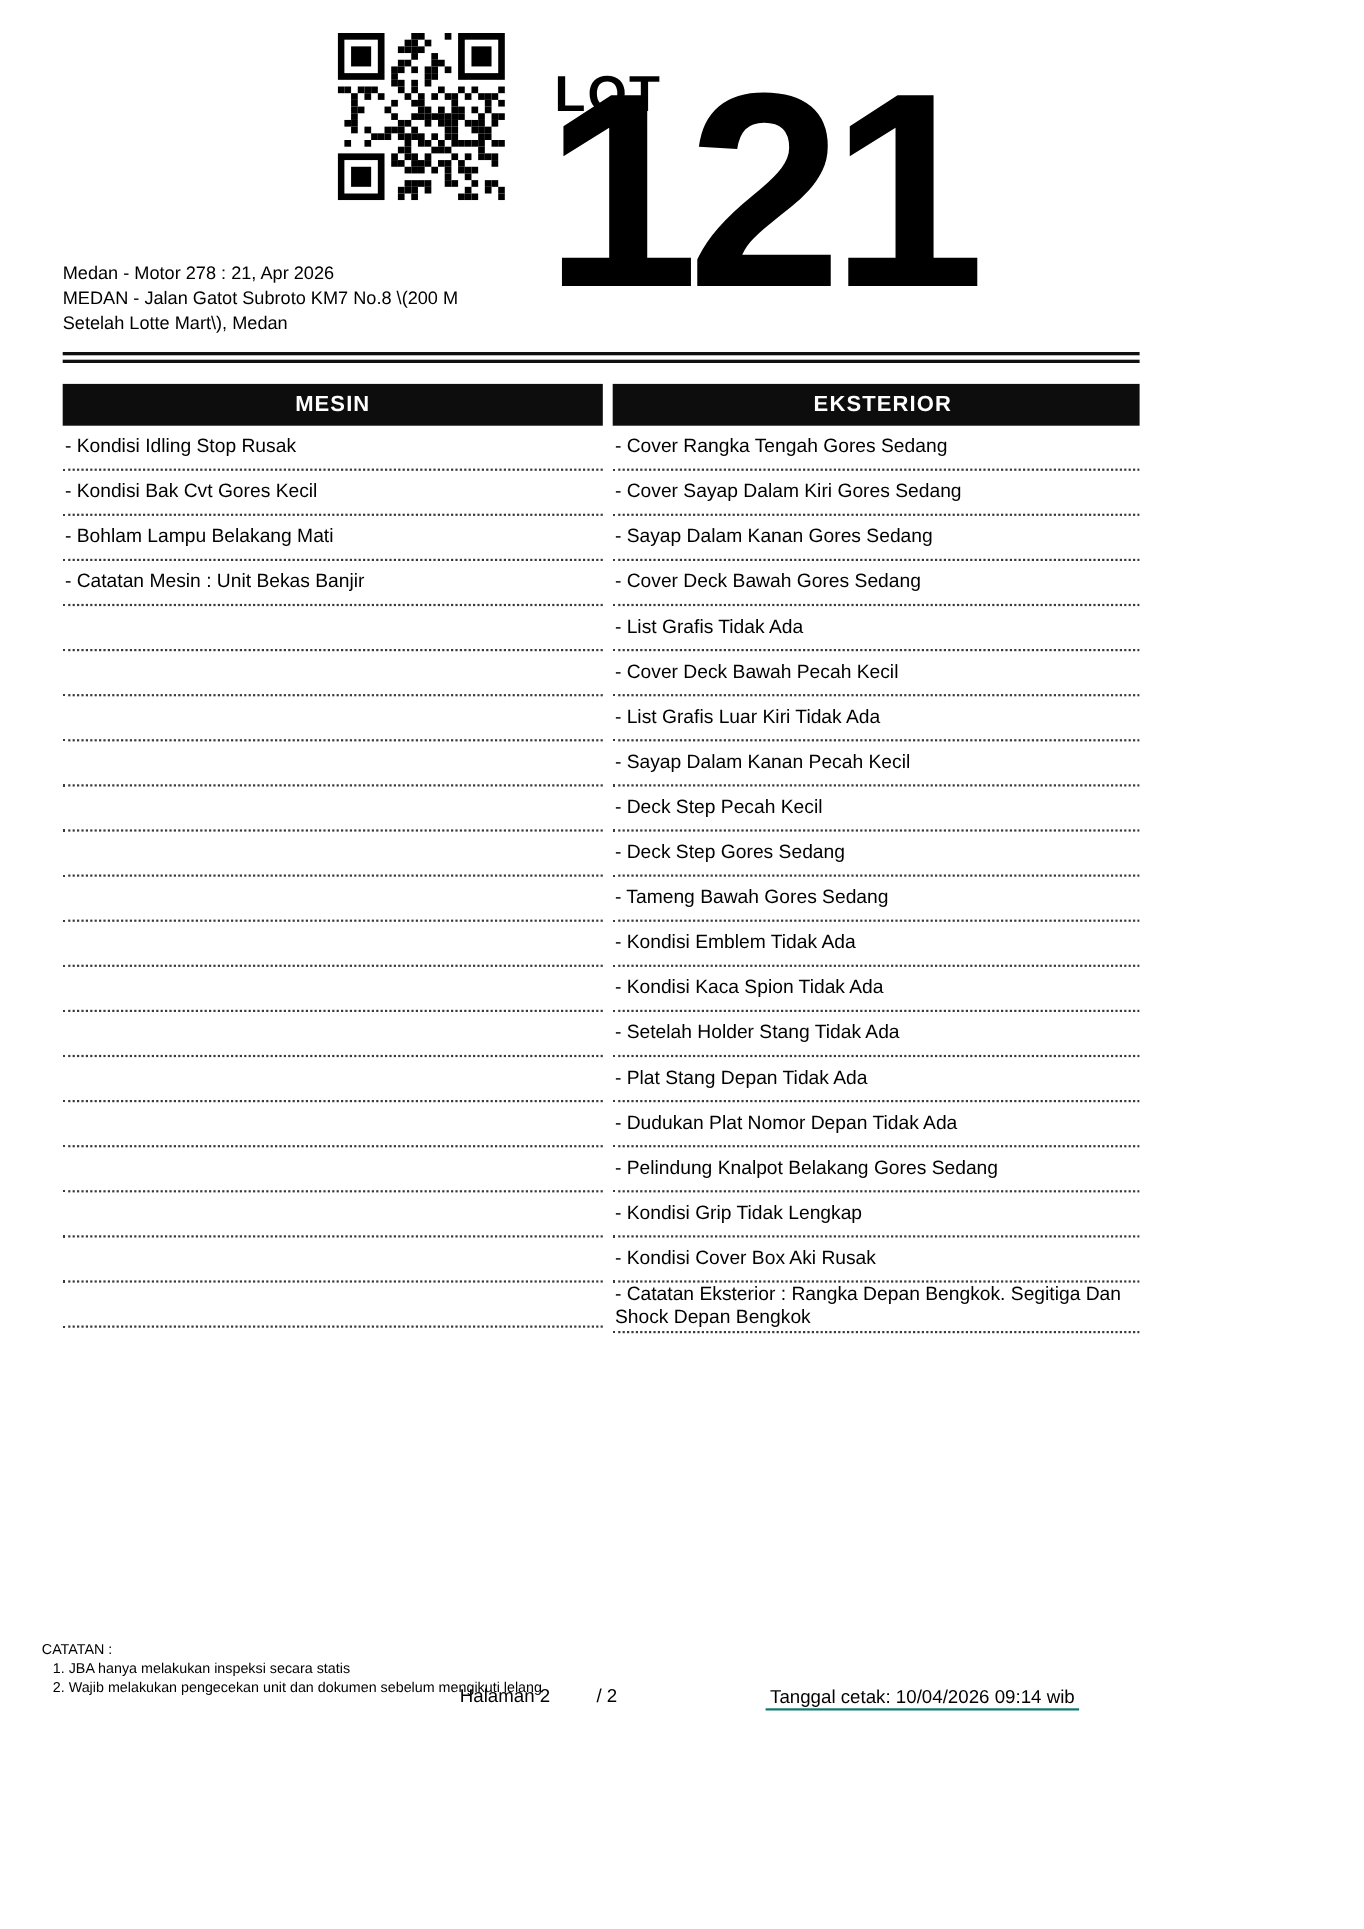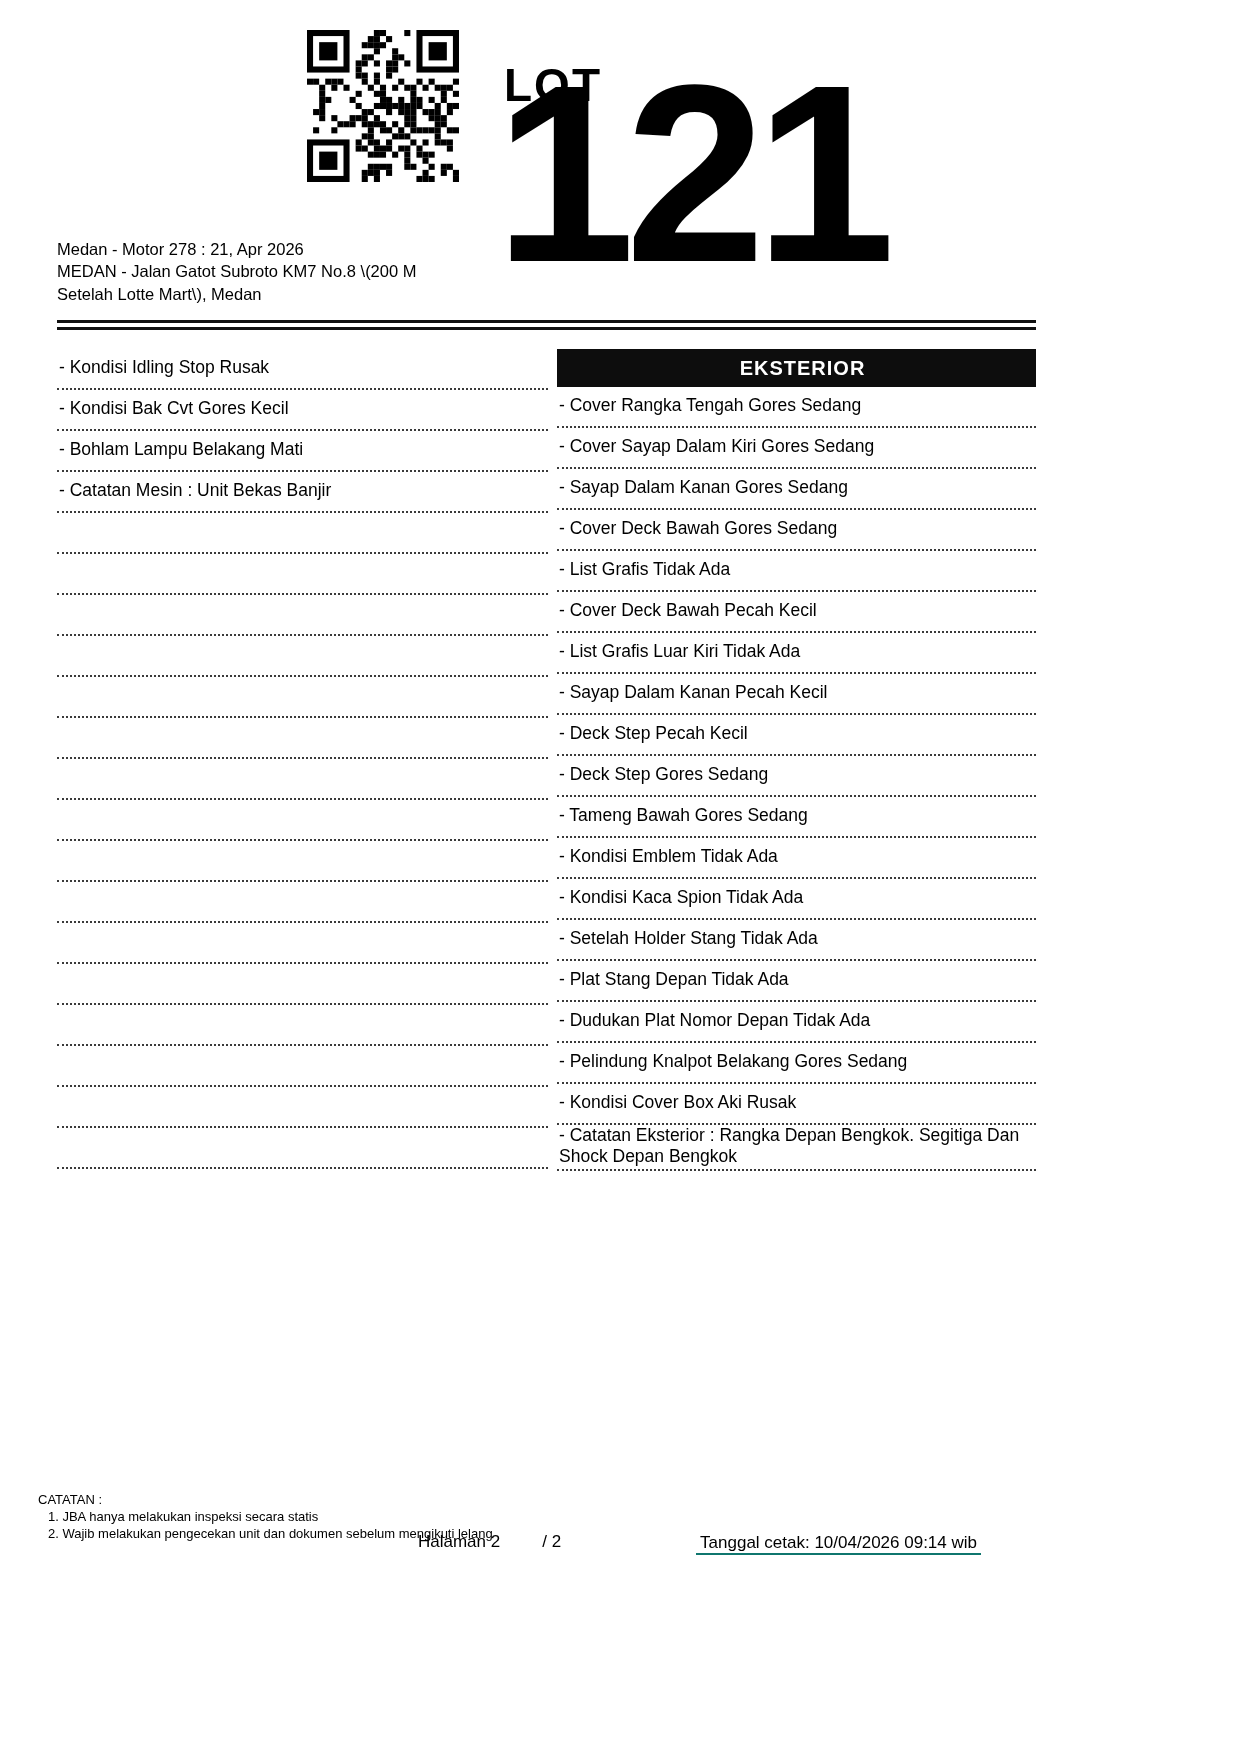--- a/index.html
+++ b/index.html
@@ -324,20 +324,21 @@
 
   <div class="address">
     <div>Medan - Motor 278 : 21, Apr 2026</div>
     <div>MEDAN - Jalan Gatot Subroto KM7 No.8 \(200 M Setelah Lotte Mart\), Medan</div>
   </div>
 
   <div class="double-rule"></div>
 
   <div class="content">
     <div class="col">
+      <div class="col-header">MESIN</div>
       <div>
           <div class="row">
             <span>- Kondisi Idling Stop Rusak</span>
           </div>
           <div class="row">
             <span>- Kondisi Bak Cvt Gores Kecil</span>
           </div>
           <div class="row">
             <span>- Bohlam Lampu Belakang Mati</span>
           </div>
@@ -442,20 +443,23 @@
           <div class="row">
             <span>- Plat Stang Depan Tidak Ada</span>
           </div>
           <div class="row">
             <span>- Dudukan Plat Nomor Depan Tidak Ada</span>
           </div>
           <div class="row">
             <span>- Pelindung Knalpot Belakang Gores Sedang</span>
           </div>
           <div class="row">
+            <span>- Kondisi Grip Tidak Lengkap</span>
+          </div>
+          <div class="row">
             <span>- Kondisi Cover Box Aki Rusak</span>
           </div>
           <div class="row">
             <span>- Catatan Eksterior :  Rangka Depan Bengkok. Segitiga Dan Shock Depan Bengkok</span>
           </div>
         </div>
     </div>
   </div>
 
   <div class="notes">

